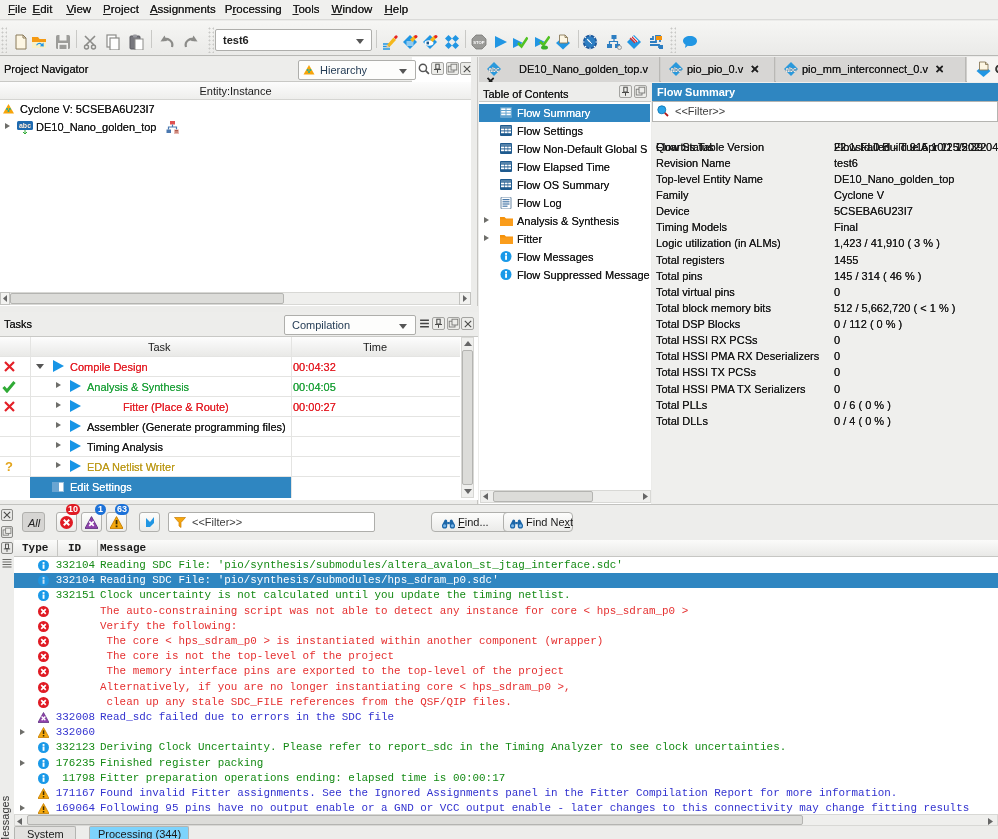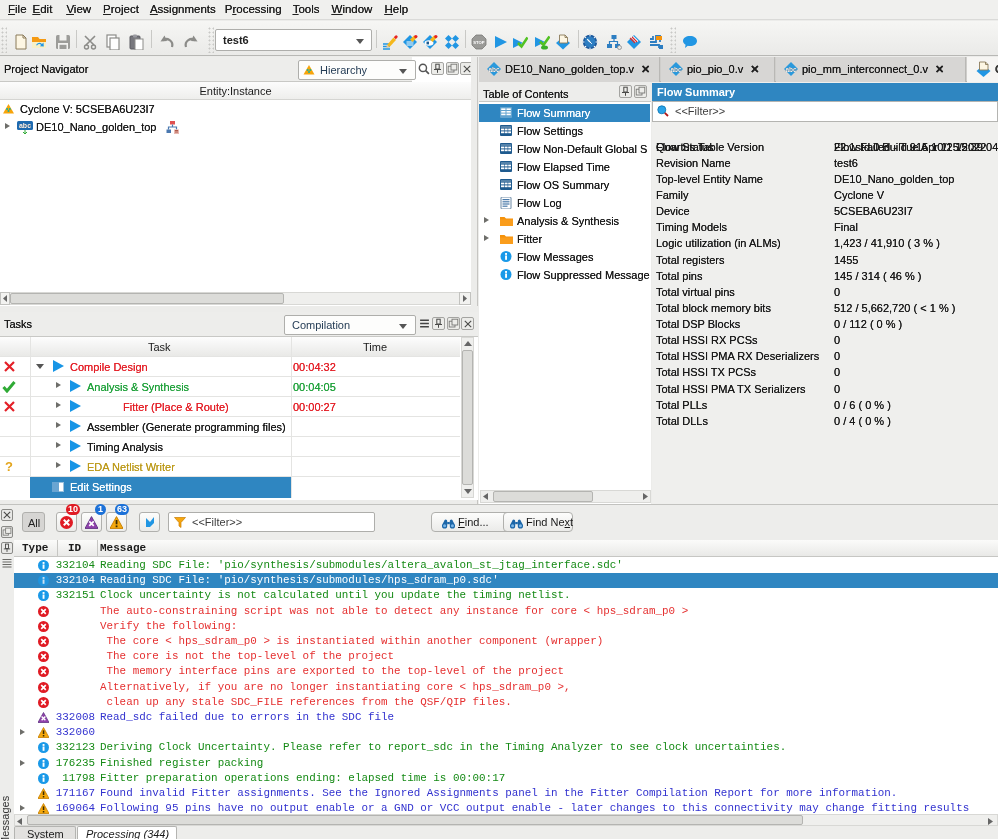--- a/index.html
+++ b/index.html
@@ -469,21 +469,21 @@
 <svg class="abs" style="left:464px;top:341px;" width="8" height="5" viewBox="0 0 8 5">
     <path d="M0 5 L4 0 L8 5 Z" fill="#666"></path>
   </svg>
 <svg class="abs" style="left:464px;top:489px;" width="8" height="5" viewBox="0 0 8 5">
     <path d="M0 0 L4 5 L8 0 Z" fill="#666"></path>
   </svg>
 
 <div id="tabbar" class="abs"></div>
 <div class="tab" style="left:479px;width:181px;"><svg width="14" height="14" viewBox="0 0 14 14" style="position:absolute;left:8px;top:5px;">
       <use href="#i-abc"></use>
-    </svg><span style="margin-left:26px;">DE10_Nano_golden_top.v</span><span class="tabx">✕</span></div>
+    </svg><span style="margin-left:40px;">DE10_Nano_golden_top.v</span><span class="tabx">✕</span></div>
 <div class="tab" style="left:661px;width:114px;"><svg width="14" height="14" viewBox="0 0 14 14" style="position:absolute;left:8px;top:5px;">
       <use href="#i-abc"></use>
     </svg><span style="margin-left:26px;">pio_pio_0.v</span><span class="tabx">✕</span></div>
 <div class="tab" style="left:776px;width:190px;"><svg width="14" height="14" viewBox="0 0 14 14" style="position:absolute;left:8px;top:5px;">
       <use href="#i-abc"></use>
     </svg><span style="margin-left:26px;">pio_mm_interconnect_0.v</span><span class="tabx">✕</span></div>
 <div class="tab" style="left:967px;width:31px;background:#f6f5f3;border-right:none;">
     <svg width="15" height="16" viewBox="0 0 15 16" style="position:absolute;left:9px;top:4px;">
       <path d="M7.5 4 L14.5 10 L7.5 16 L0.5 10 Z" fill="#2196e3"></path>
       <path d="M3.5 1 L9.5 1 L12 3.5 L12 9 L3.5 9 Z" fill="#fdf6e3" stroke="#8a7a5a" stroke-width="0.9"></path>
@@ -682,21 +682,21 @@
   </div>
 <div class="abs" style="left:1px;top:542px;width:12px;height:12px;border:1px solid #8a8a87;border-radius:2px;background:#e8e8e6;">
     <svg width="10" height="10" viewBox="0 0 11 11" style="position:absolute;left:0px;top:0px;">
       <use href="#i-pin"></use>
     </svg>
   </div>
 <svg class="abs" style="left:2px;top:558px;" width="10" height="11" viewBox="0 0 10 11">
     <path d="M0.5 1.5 H9.5 M0.5 4 H9.5 M0.5 6.5 H9.5 M0.5 9 H9.5" stroke="#6a6a67" stroke-width="1.1"></path>
   </svg>
 
-<div class="btn" style="left:22px;top:512px;width:23px;height:20px;background:#d6d5d3;">
+<div class="btn" style="left:22px;top:512px;width:23px;height:20px;background:#d6d5d3;font-style:italic;">
     <span style="position:absolute;left:5px;top:4px;color:#222;">All</span>
   </div>
 <div class="btn" style="left:56px;top:512px;width:21px;height:20px;">
     <svg width="13" height="13" viewBox="0 0 11 11" style="position:absolute;left:3px;top:3px;">
       <use href="#i-err"></use>
     </svg>
   </div>
 <div class="btn" style="left:81px;top:512px;width:21px;height:20px;">
     <svg width="13" height="13" viewBox="0 0 11 11" style="position:absolute;left:3px;top:3px;">
       <use href="#i-crit"></use>
@@ -797,15 +797,15 @@
 <div class="sbar" style="left:14px;top:814px;width:984px;height:12px;"></div>
 <div class="sthumb" style="left:27px;top:815px;width:776px;height:10px;"></div>
 <svg class="abs" style="left:17px;top:818px;" width="5" height="7" viewBox="0 0 5 7">
     <path d="M5 0 L0 3.5 L5 7 Z" fill="#666"></path>
   </svg>
 <svg class="abs" style="left:988px;top:818px;" width="5" height="7" viewBox="0 0 5 7">
     <path d="M0 0 L5 3.5 L0 7 Z" fill="#666"></path>
   </svg>
 
 <div class="btab" style="left:14px;width:62px;">System</div>
-<div class="btab" style="left:77px;width:100px;background:#ffffff;padding-left:8px;white-space:nowrap;overflow:hidden;font-style:italic;">Processing (344)</div>
+<div class="btab" style="left:89px;width:100px;background:#7dd3fc;padding-left:8px;white-space:nowrap;overflow:hidden;">Processing (344)</div>
 
 <div class="abs" style="left:-1px;top:846px;transform-origin:0 0;transform:rotate(-90deg);font-size:11px;color:#333;">Messages</div>
 
 </body></html>

